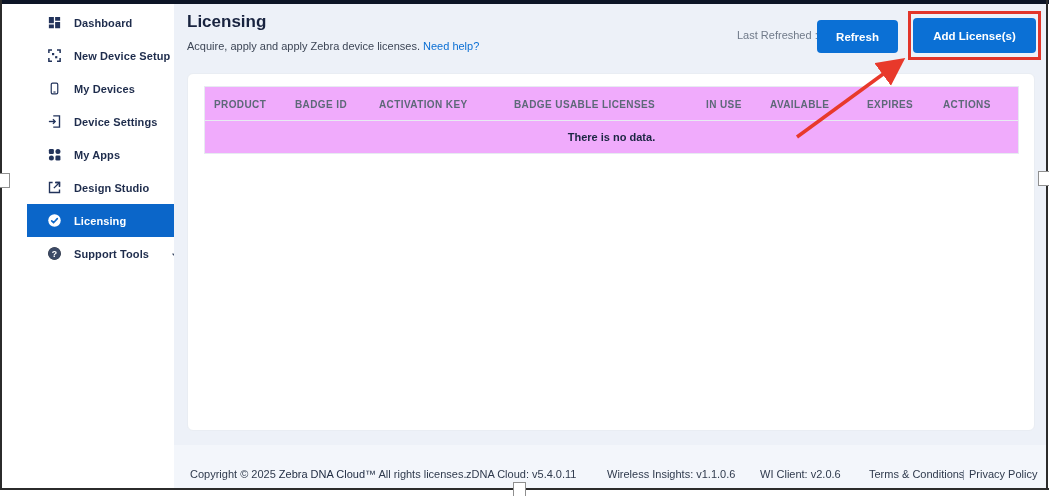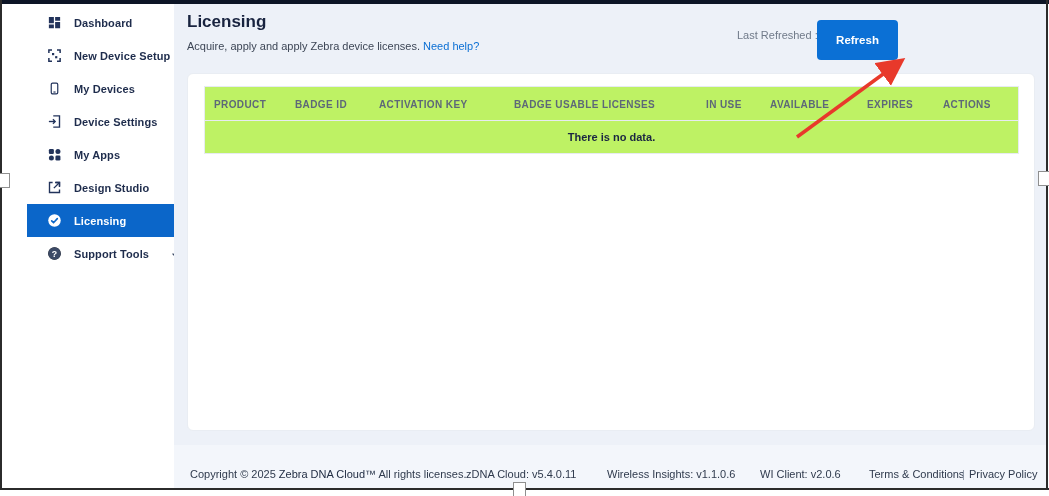--- a/index.html
+++ b/index.html
@@ -41,35 +41,35 @@
   .page-title {
     position:absolute; left:13px; top:8px; font-size:17px; font-weight:700; color:#18233f;
   }
   .page-subtitle { position:absolute; left:13px; top:36px; font-size:11px; color:#3d4656; }
   .help-link { color:#0b6fd4; cursor:pointer; }
   .last-refreshed { position:absolute; left:563px; top:25px; font-size:11px; color:#707a89; }
   .btn {
     position:absolute; background:#0b70d5; color:#ffffff; border:none; border-radius:4px;
     font-family:"Liberation Sans", sans-serif; font-size:11.5px; font-weight:700; cursor:pointer;
   }
-  .btn-refresh { left:643px; top:16px; width:81px; height:40px; }
+  .btn-refresh { left:643px; top:16px; width:81px; height:33px; }
   .annotation-box {
     position:absolute; left:734px; top:7px; width:133px; height:49px;
     border:3px solid #e2352a; display:flex; align-items:center; justify-content:center;
   }
   .btn-add { position:static; width:123px; height:35px; }
 
   
   .card {
     position:absolute; left:13px; top:69px; width:848px; height:358px;
     background:#ffffff; border:1px solid #e9edf3; border-radius:6px;
   }
   .lic-table {
     position:absolute; left:16px; top:12px; width:815px;
-    border:1px solid #e7ebf1; background:#bef264;
+    border:1px solid #e7ebf1; background:#f0abfc;
   }
   .thead { position:relative; height:34px; border-bottom:1px solid #e7ebf1; }
   .th {
     position:absolute; top:12px; font-size:10px; font-weight:700; color:#5d6878;
     letter-spacing:.4px; white-space:nowrap;
   }
   .empty-row { height:32px; display:flex; align-items:center; justify-content:center; }
   .empty-msg { font-size:11px; font-weight:700; color:#1b2642; }
 
   
@@ -202,20 +202,23 @@
     <div class="page-title">Licensing</div>
     <div class="page-subtitle">
       <span>Acquire, apply and apply Zebra device licenses.</span>
       <span class="help-link">Need help?</span>
     </div>
 
     <div class="last-refreshed">Last Refreshed :</div>
 
     <button class="btn btn-refresh">Refresh</button>
 
+    <div class="annotation-box">
+      <button class="btn btn-add">Add License(s)</button>
+    </div>
 
     <div class="card">
       <div class="lic-table">
         <div class="thead">
           <span class="th" style="left:9px">PRODUCT</span>
           <span class="th" style="left:90px">BADGE ID</span>
           <span class="th" style="left:174px">ACTIVATION KEY</span>
           <span class="th" style="left:309px">BADGE USABLE LICENSES</span>
           <span class="th" style="left:501px">IN USE</span>
           <span class="th" style="left:565px">AVAILABLE</span>

